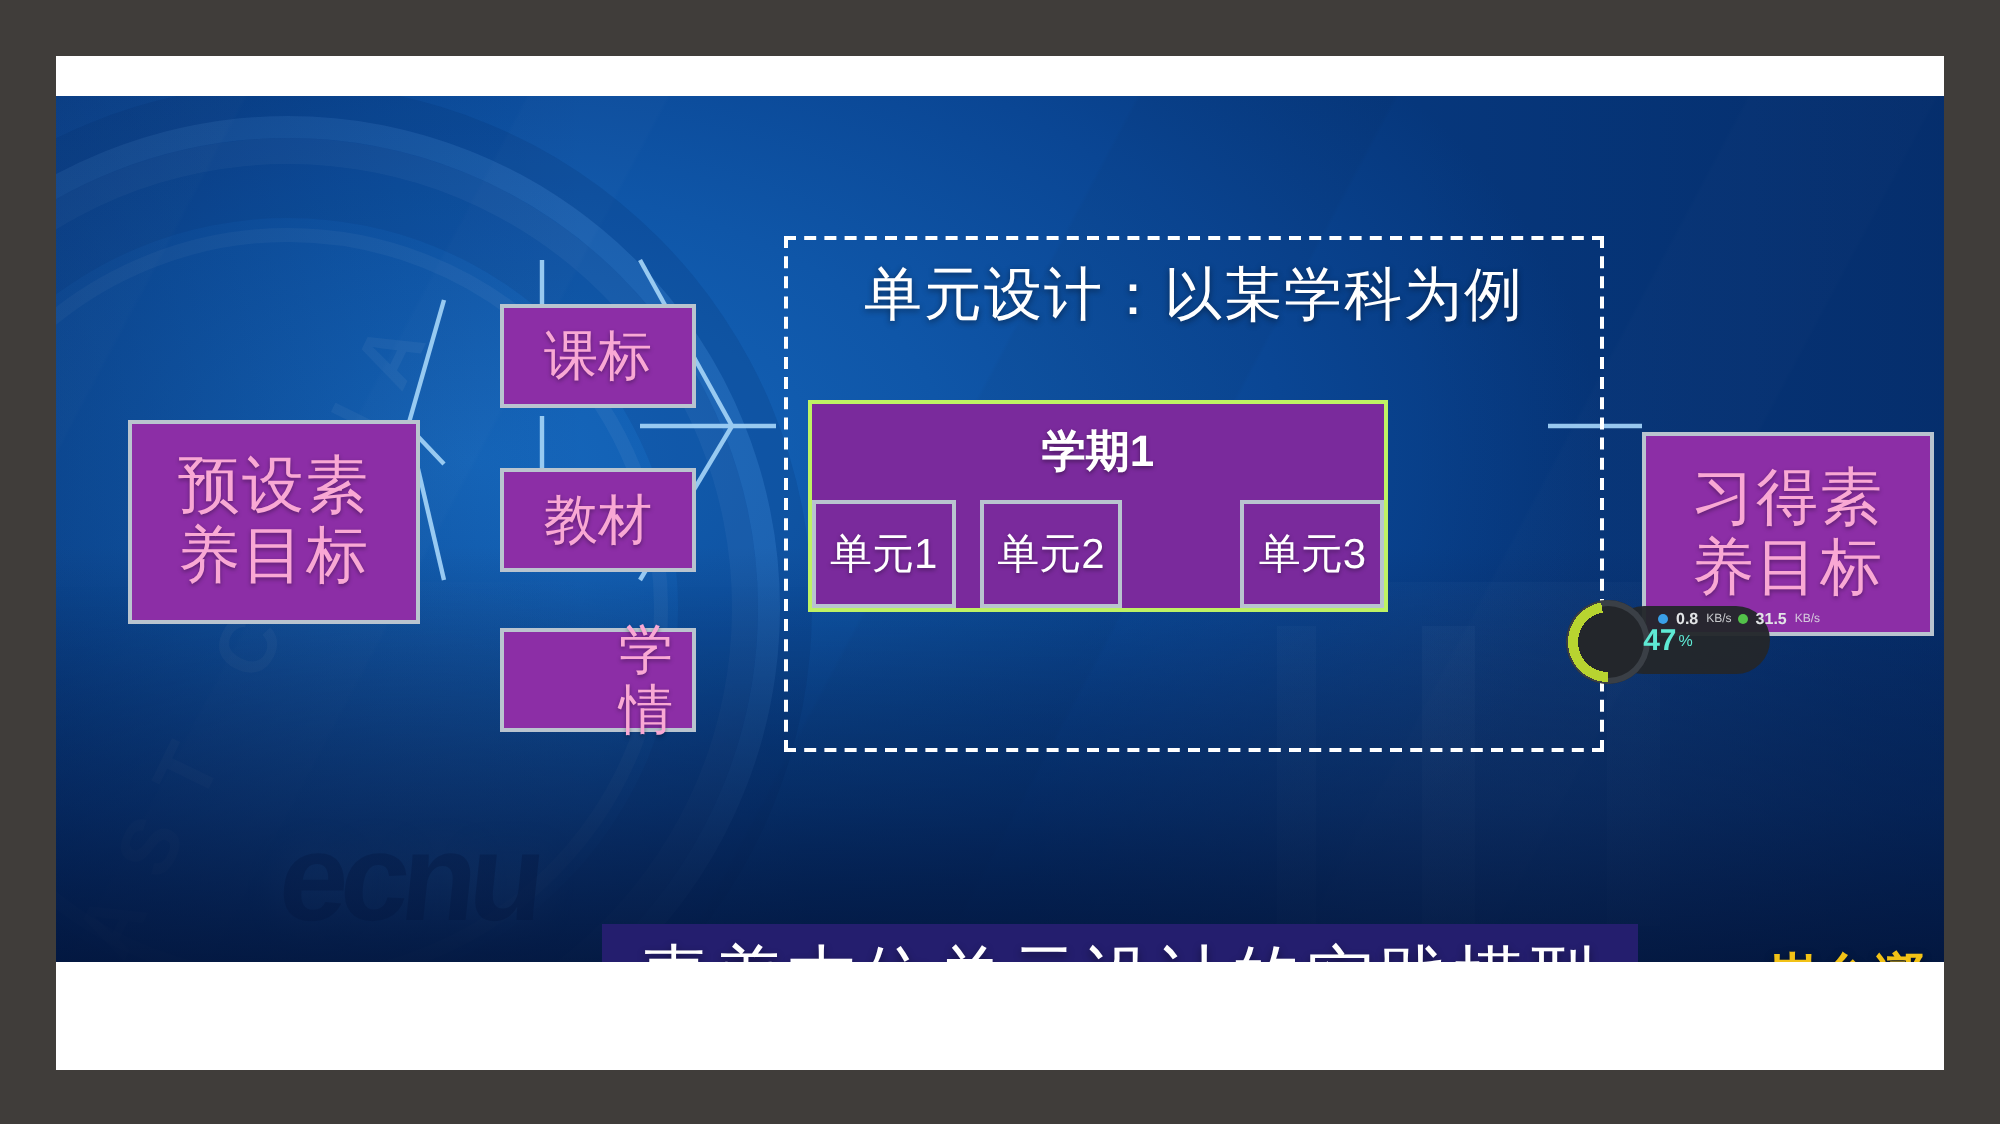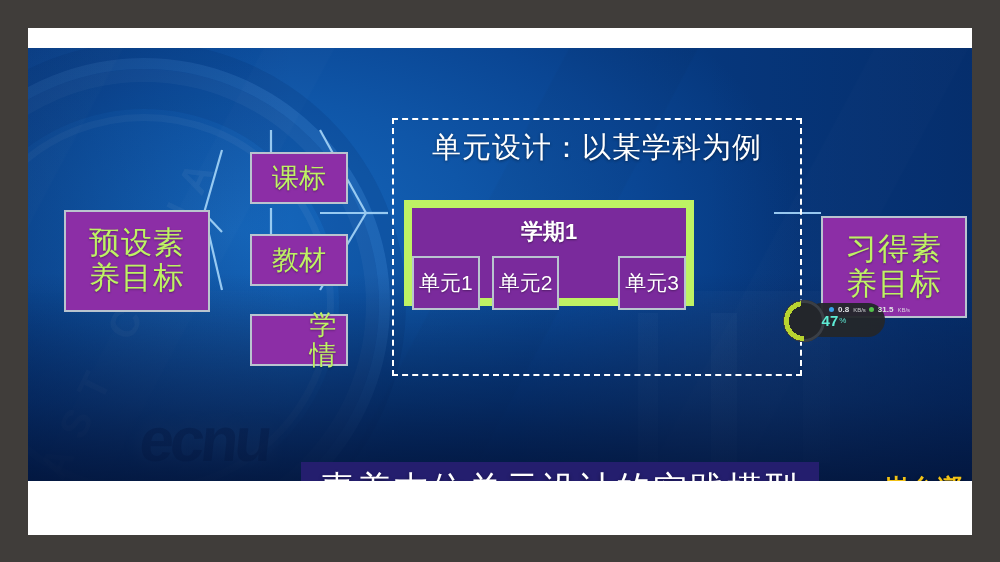--- a/index.html
+++ b/index.html
@@ -138,21 +138,21 @@
     inset: 0;
     pointer-events: none;
   }
 
   
   .node {
     position: absolute;
     background: #8c2ea6;
     border: 2px solid #b9c4cf;
     box-sizing: border-box;
-    color: #bef264;
+    color: #f9a8d4;
     display: flex;
     flex-direction: column;
     align-items: center;
     justify-content: center;
     text-align: center;
     line-height: 1.12;
     text-shadow: 0 1px 2px rgba(0,0,0,0.35);
   }
 
   .node-endpoint {
@@ -193,21 +193,21 @@
     color: #ffffff;
     font-size: 29px;
     letter-spacing: 1px;
     text-shadow: 0 1px 3px rgba(0,0,0,0.45);
   }
 
   
   .semester {
     position: absolute;
     background: #7a2a9c;
-    border: 8px solid #bef264;
+    border: 2px solid #bef264;
     box-sizing: border-box;
   }
   #semester-1 { left: 376px; top: 152px; width: 290px; height: 106px; }
   #semester-2 { left: 678px; top: 152px; width: 84px;  height: 106px; }
 
   .semester-header {
     height: 48px;
     display: flex;
     align-items: center;
     justify-content: center;

